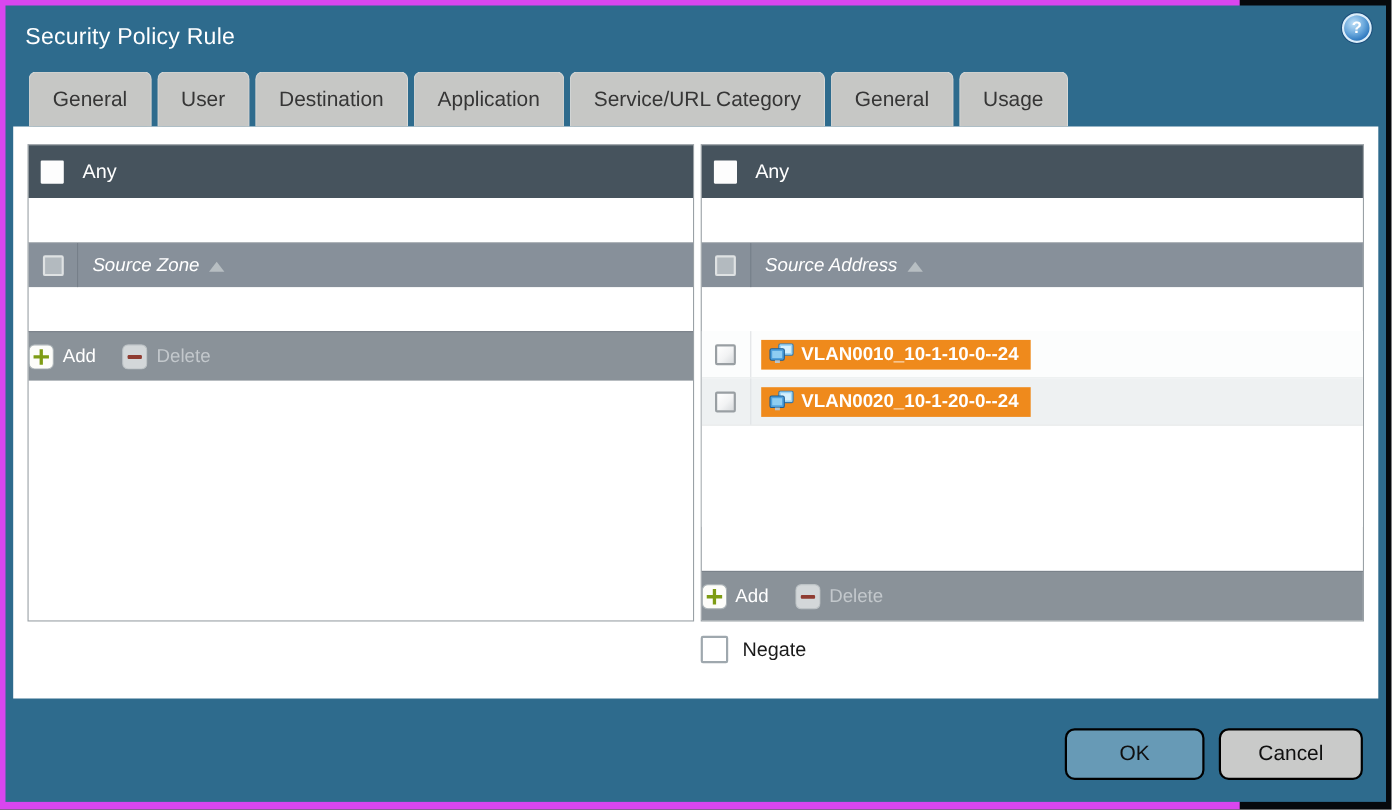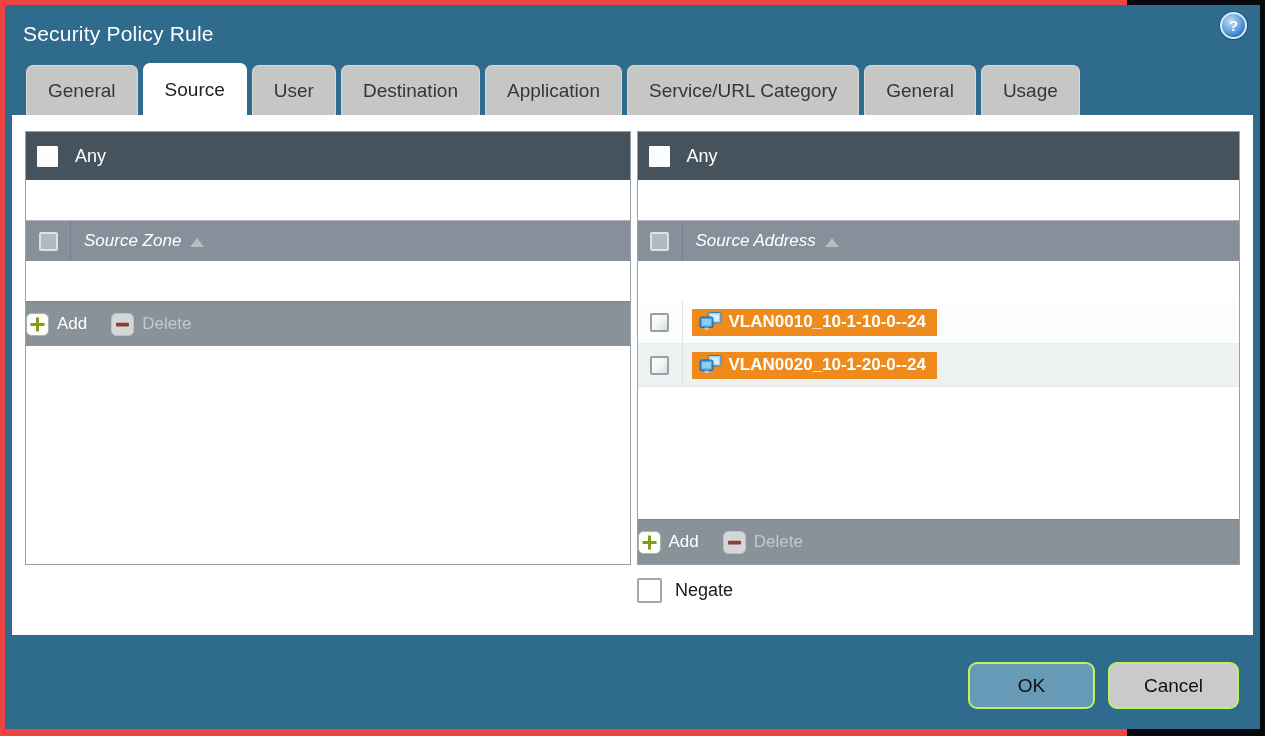--- a/index.html
+++ b/index.html
@@ -1,19 +1,19 @@
 <!DOCTYPE html>
 <html><head>
 <meta charset="utf-8">
 <style>
   * { margin:0; padding:0; box-sizing:border-box; }
   html,body { width:1265px; height:736px; overflow:hidden; }
   body { font-family:"Liberation Sans", sans-serif; background:#06090d; }
 
-  .stage { position:relative; width:1127px; height:736px; background:#ef4444; }
+  .stage { position:relative; width:1127px; height:736px; background:#d946ef; }
   .dialog { position:absolute; left:5px; top:5px; width:1255px; height:724px; background:#2e6b8d; }
 
   
   .titlebar { position:relative; height:58px; display:flex; align-items:center; padding:0 18px; }
   .title { color:#ffffff; font-size:21px; letter-spacing:.2px; }
   .help-icon { position:absolute; right:13px; top:7px; width:27px; height:27px; border-radius:50%;
     background:radial-gradient(circle at 38% 32%, #bfe0f8 0%, #6aa8dc 45%, #2f79c0 75%, #1e5b9d 100%);
     border:2px solid #dcedfa; box-shadow:0 0 0 1px #1d4f7c;
     color:#ffffff; font-size:15px; font-weight:bold; display:flex; align-items:center; justify-content:center;
     cursor:pointer; }
@@ -59,42 +59,41 @@
   .tool-label { color:#ffffff; font-size:17px; }
   .tool.disabled .tool-label { color:#c3c8cc; }
 
   .negate-row { display:flex; align-items:center; gap:13px; margin:13px 0 0 625px; }
   .negate-checkbox { width:25px; height:25px; background:#ffffff; border:2px solid #9fa8ae; border-radius:2px; cursor:pointer; }
   .negate-label { font-size:18px; color:#1a1a1a; }
 
   
   .bottombar { position:absolute; left:0; right:0; bottom:0; height:94px; }
   .actions { position:absolute; right:21px; top:27px; display:flex; gap:13px; }
-  .btn { height:47px; border-radius:9px; border:2px solid #bef264; font-size:19px; color:#101010;
+  .btn { height:47px; border-radius:9px; border:2px solid #000000; font-size:19px; color:#101010;
     display:flex; align-items:center; justify-content:center; cursor:pointer;
     font-family:"Liberation Sans", sans-serif; }
   .btn-ok { width:127px; background:#679ab6; }
   .btn-cancel { width:131px; background:#c9cac9; }
 
   svg { display:block; }
 </style>
 </head>
 <body>
 
 <div class="stage">
   <div class="dialog">
 
     <div class="titlebar">
       <div class="title">Security Policy Rule</div>
       <div class="help-icon">?</div>
     </div>
 
     <div class="tabs">
       <div class="tab">General</div>
-      <div class="tab active">Source</div>
       <div class="tab">User</div>
       <div class="tab">Destination</div>
       <div class="tab">Application</div>
       <div class="tab">Service/URL Category</div>
       <div class="tab">General</div>
       <div class="tab">Usage</div>
     </div>
 
     <div class="content">
       <div class="panels">

